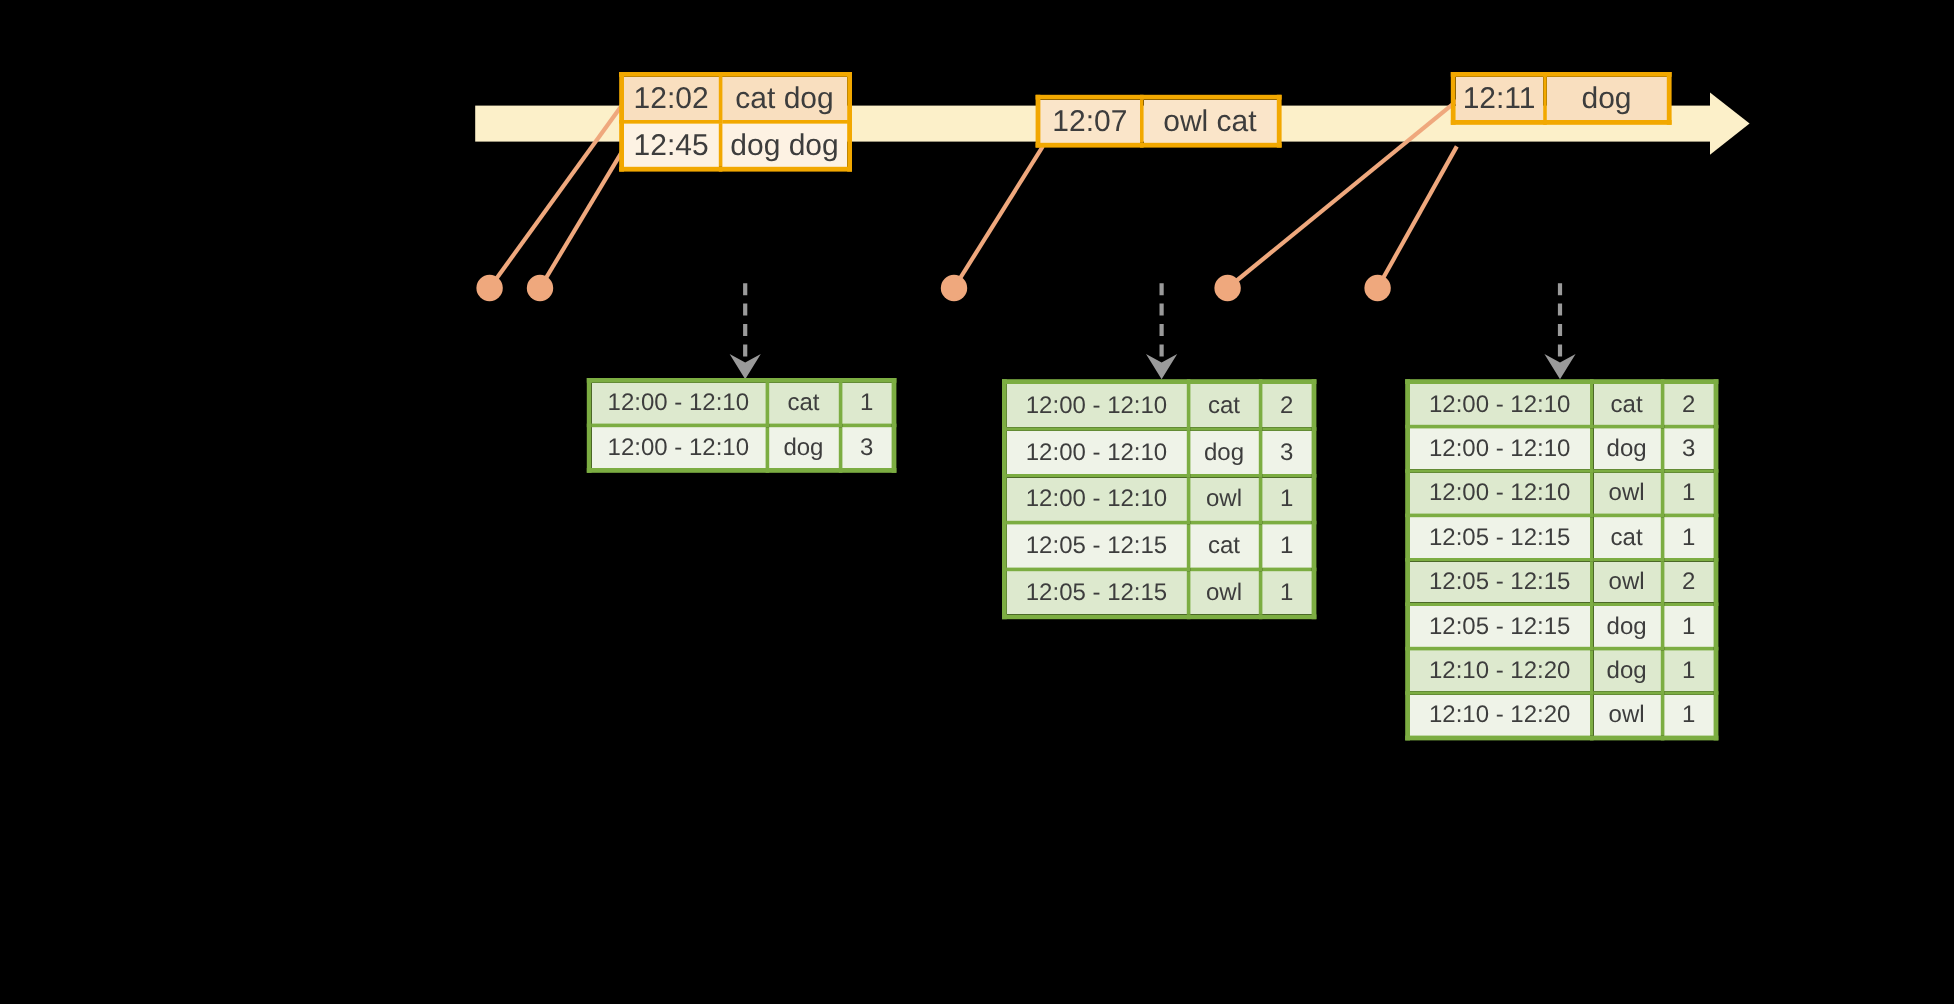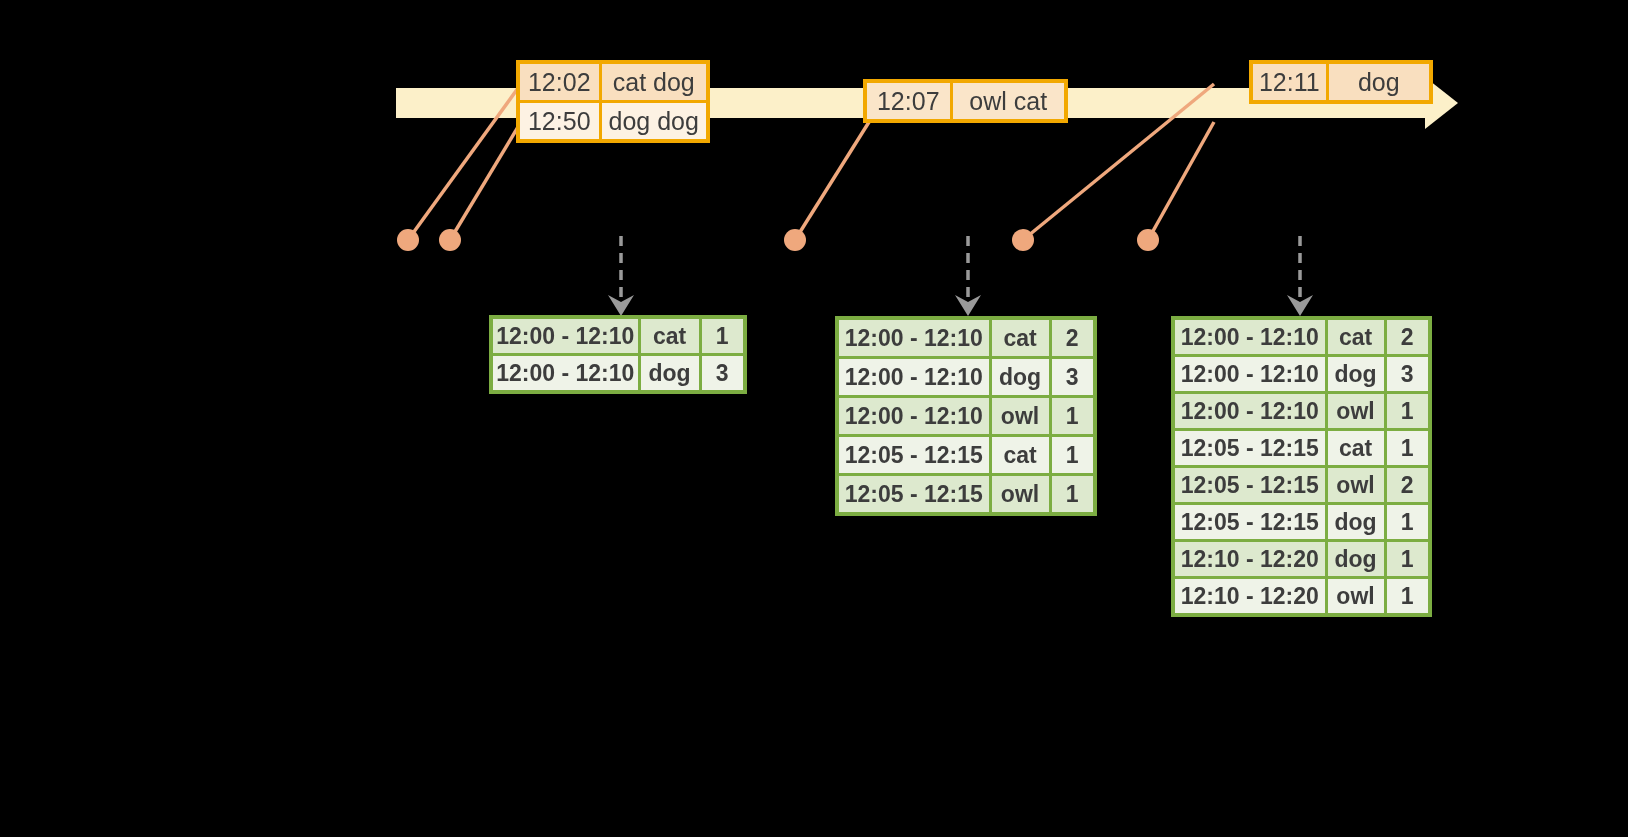--- a/index.html
+++ b/index.html
@@ -24,21 +24,21 @@
   td{padding:0;overflow:hidden;white-space:nowrap;}
 
   
   .etable{border:4px solid var(--orange-border,#F2A800);font-size:25px;}
   .etable td{border:3px solid var(--orange-border,#F2A800);height:36px;}
   .etable tr.peach-dark td{background:var(--peach-dark,#F9DFBF);}
   .etable tr.peach-mid  td{background:var(--peach-mid,#FAE5C9);}
   .etable tr.peach-light td{background:var(--peach-light,#FDF2E3);}
 
   
-  .rtable{border:4px solid var(--green-border,#7CAD42);font-size:23px;font-weight:bold;}
+  .rtable{border:4px solid var(--green-border,#7CAD42);font-size:20px;}
   .rtable td{border:3px solid var(--green-border,#7CAD42);}
   .rtable tr:nth-child(odd) td{background:var(--green-dark,#DDE9CE);}
   .rtable tr:nth-child(even) td{background:var(--green-light,#EFF3E8);}
   .rt1 td{height:34px;}
   .rt2 td{height:36px;}
   .rt3 td{height:34px;}
 </style>
 </head>
 <body>
 
@@ -79,40 +79,40 @@
     <colgroup>
         <col style="width:82px">
         <col style="width:108px">
       </colgroup>
     <tbody>
         <tr class="peach-dark">
       <td>12:02</td>
       <td>cat dog</td>
     </tr>
     <tr class="peach-light">
-      <td>12:50</td>
+      <td>12:45</td>
       <td>dog dog</td>
     </tr>
   </tbody>
     </table>
 
   <table class="etable" style="left:863px;top:79px;padding-left:40px;">
     <colgroup>
         <col style="width:86px">
         <col style="width:115px">
       </colgroup>
     <tbody>
         <tr class="peach-mid">
       <td>12:07</td>
       <td>owl cat</td>
     </tr>
   </tbody>
     </table>
 
-  <table class="etable" style="left:1209px;top:60px;margin-left:40px;">
+  <table class="etable" style="left:1209px;top:60px;">
     <colgroup>
         <col style="width:76px">
         <col style="width:104px">
       </colgroup>
     <tbody>
         <tr class="peach-dark">
       <td>12:11</td>
       <td>dog</td>
     </tr>
   </tbody>

